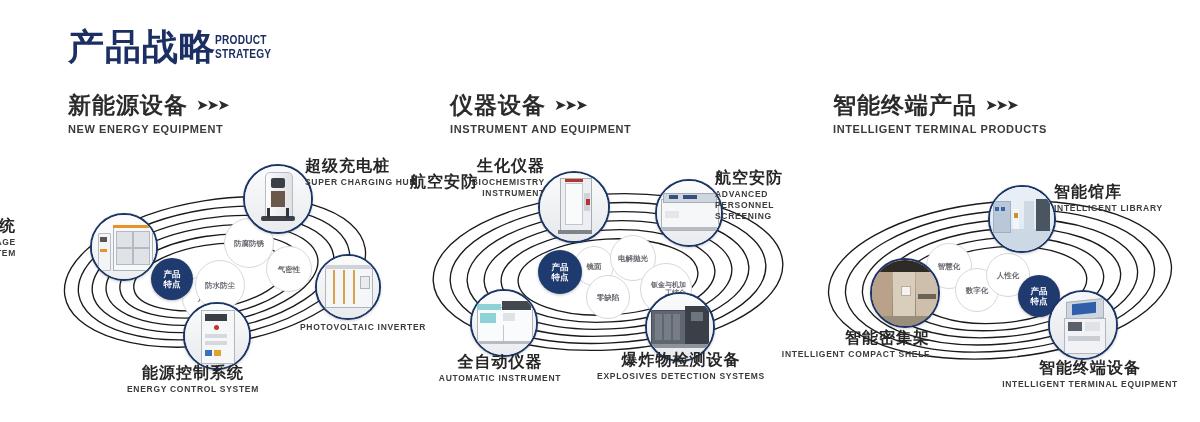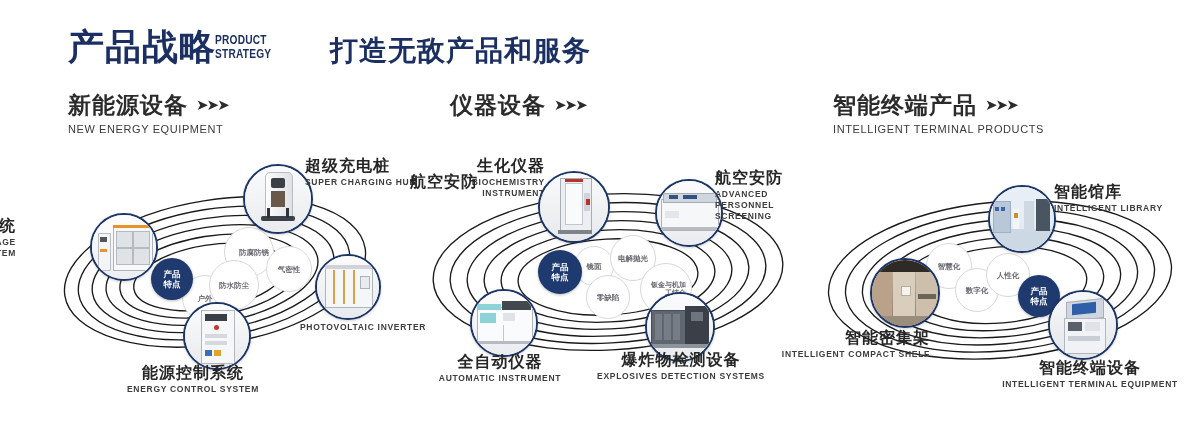--- a/index.html
+++ b/index.html
@@ -38,21 +38,21 @@
     font-size:23px;font-weight:bold;color:#2b2b2b;
     letter-spacing:1px;line-height:26px;white-space:nowrap;
     font-family:"DejaVu Sans","Liberation Sans",sans-serif;
   }
   .sec-arrows{
     display:inline-block;margin-left:8px;color:#2b2b2b;
     font-size:15px;font-weight:bold;letter-spacing:-2px;
     vertical-align:3px;
   }
   .sec-en{
-    margin-top:5px;font-size:11px;font-weight:normal;color:#3a3a3a;
+    margin-top:5px;font-size:11px;font-weight:bold;color:#3a3a3a;
     letter-spacing:.6px;white-space:nowrap;
   }
 
   
   .panel{position:absolute;top:150px;height:272px;}
   .panel svg{position:absolute;left:0;top:0;}
 
   
   .node{
     position:absolute;border-radius:50%;
@@ -99,30 +99,30 @@
 <body>
 
 <div class="page">
 
   <div class="header">
     <div class="title-main">产品战略</div>
     <div class="title-en">
       <div>PRODUCT</div>
       <div>STRATEGY</div>
     </div>
-    <div class="title-slogan">打造无敌产品和服务</div>
   </div>
 
   <div class="sec-head" style="left:68px;top:92px;">
     <div class="sec-cn"><span>新能源设备</span><span class="sec-arrows">➤➤➤</span></div>
     <div class="sec-en">NEW ENERGY EQUIPMENT</div>
   </div>
 
   <div class="sec-head" style="left:450px;top:92px;">
     <div class="sec-cn"><span>仪器设备</span><span class="sec-arrows">➤➤➤</span></div>
+    <div class="sec-en">INSTRUMENT AND EQUIPMENT</div>
   </div>
 
   <div class="sec-head" style="left:833px;top:92px;">
     <div class="sec-cn"><span>智能终端产品</span><span class="sec-arrows">➤➤➤</span></div>
     <div class="sec-en">INTELLIGENT TERMINAL PRODUCTS</div>
   </div>
 
   <div class="panel" style="left:0px;width:420px;">
 
     <svg width="420" height="272" viewBox="0 0 420 272">
@@ -132,24 +132,24 @@
         <ellipse cx="213" cy="124" rx="122" ry="56" transform="rotate(-9 213 124)"></ellipse>
         <ellipse cx="212" cy="125" rx="107" ry="48" transform="rotate(-9 212 125)"></ellipse>
         <ellipse cx="211" cy="126" rx="92" ry="40" transform="rotate(-9 211 126)"></ellipse>
         <ellipse cx="210" cy="127" rx="77" ry="32" transform="rotate(-9 210 127)"></ellipse>
       </g>
     </svg>
 
     <div class="feat" style="left:182px;top:88px;width:44px;height:44px;margin-top:37px;">
       <span>户外</span>
     </div>
-    <div class="feat" style="left:224px;top:77px;width:48px;height:48px;justify-content:flex-end;">
+    <div class="feat" style="left:224px;top:68px;width:48px;height:48px;">
       <span style="padding:0 4px;">防腐防锈</span>
     </div>
-    <div class="feat" style="left:209px;top:110px;width:48px;height:48px;">
+    <div class="feat" style="left:195px;top:110px;width:48px;height:48px;">
       <span style="padding:0 4px;">防水防尘</span>
     </div>
     <div class="feat" style="left:266px;top:96px;width:44px;height:44px;">
       <span style="padding:0 3px;">气密性</span>
     </div>
 
     <div class="feat-core" style="left:151px;top:108px;width:42px;height:42px;">
       <div>
         <div>产品</div>
         <div>特点</div>

